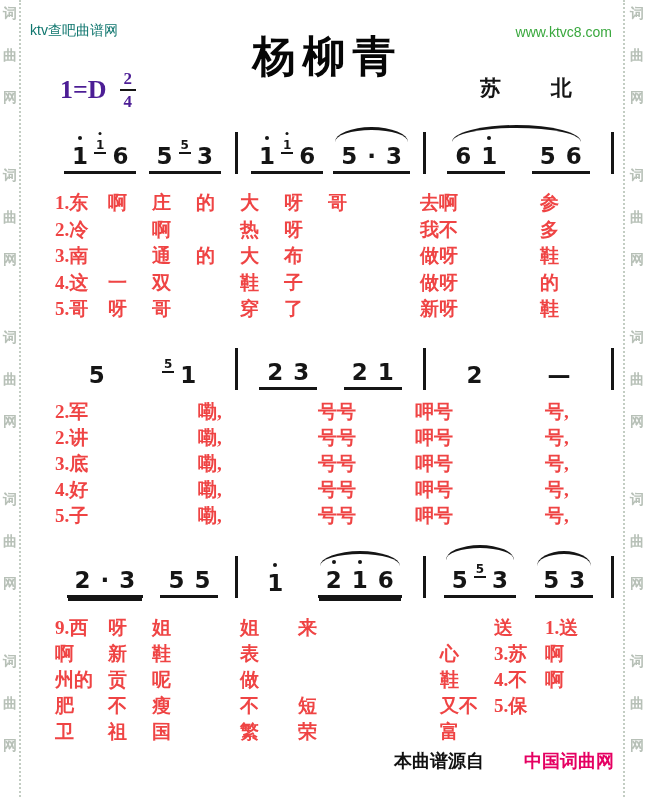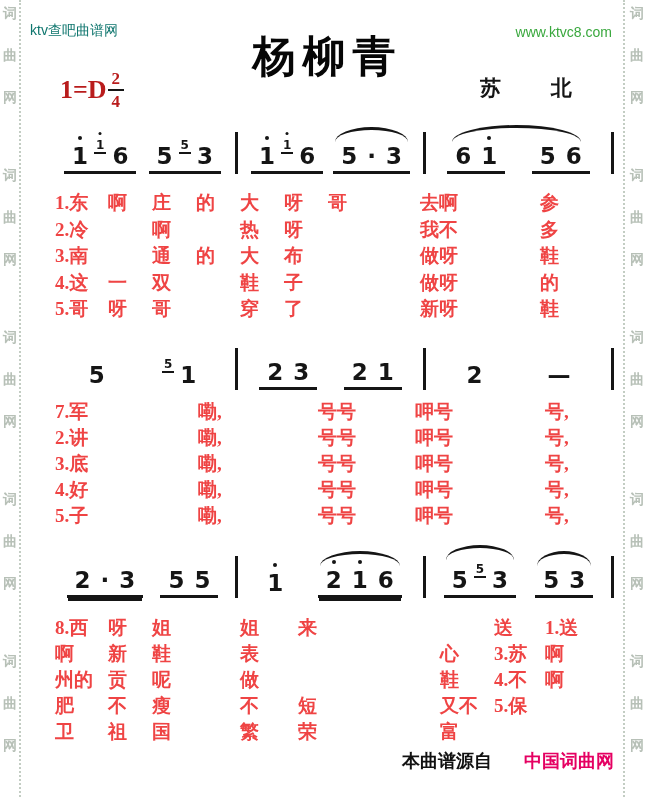--- a/index.html
+++ b/index.html
@@ -17,22 +17,22 @@
   .dotline.left{left:19px;}
   .dotline.right{right:22px;}
 
   .content{position:absolute;left:30px;top:0;width:588px;height:100%;}
 
   
   .site-name{position:absolute;top:22px;left:0;font-size:14px;color:#3aa83e;text-decoration:none;cursor:pointer;}
   .site-url{position:absolute;top:24px;right:6px;font-size:14px;color:#3aa83e;text-decoration:none;cursor:pointer;margin-left:33px;}
   .title{position:absolute;top:28px;left:0;right:0;margin:0;text-align:center;
          font-size:43px;font-weight:bold;letter-spacing:7px;padding-left:7px;color:#060606;}
-  .keysig{position:absolute;top:70px;left:30px;display:flex;align-items:center;gap:1px;
-          font-family:"Liberation Serif",serif;font-weight:bold;font-size:26px;color:#b91c1c;}
+  .keysig{position:absolute;top:70px;left:30px;display:flex;align-items:center;gap:13px;
+          font-family:"Liberation Serif",serif;font-weight:bold;font-size:26px;color:#4c1d95;}
   .frac{display:inline-flex;flex-direction:column;align-items:center;font-size:17px;line-height:1;}
   .frac .num{border-bottom:2px solid #151515;padding:0 4px 2px;}
   .frac .den{padding-top:2px;}
   .region{position:absolute;top:74px;left:450px;font-size:21px;font-weight:bold;
           letter-spacing:22px;white-space:nowrap;color:#151515;}
 
   
   .mline{position:absolute;left:20px;right:4px;height:64px;display:flex;align-items:flex-end;}
   #music-0{top:112px;} #music-1{top:328px;} #music-2{top:536px;}
   .measure{flex:1;display:flex;justify-content:space-around;align-items:flex-end;position:relative;padding:0 8px 2px;}
@@ -56,21 +56,21 @@
   
   .lyr{position:absolute;left:25px;display:grid;grid-auto-rows:26.6px;align-items:start;
        font-family:"Liberation Serif",serif;font-weight:bold;font-size:19px;line-height:24px;
        color:#ef4444;white-space:nowrap;}
   #lyrics-0{top:191px;grid-template-columns:53px 44px 44px 44px 44px 44px 92px 120px 80px;}
   #lyrics-1{top:400px;grid-template-columns:143px 120px 97px 130px 70px;grid-auto-rows:26px;}
   #lyrics-2{top:616px;grid-template-columns:53px 44px 88px 58px 142px 54px 51px 80px;grid-auto-rows:26px;}
 
   
   .footer{position:absolute;top:749px;left:0;right:0;display:flex;justify-content:flex-end;
-          align-items:baseline;gap:32px;padding-right:4px;font-size:18px;font-weight:bold;}
+          align-items:baseline;gap:40px;padding-right:4px;font-size:18px;font-weight:bold;}
   .src-label{color:#111111;}
   .src-site{text-decoration:none;cursor:pointer;}
 </style>
 </head>
 <body>
 
 <div id="wm-left" class="side-wm left">
     <div class="wm-char" style="color: rgb(183, 192, 183);">词</div>
     <div class="wm-char" style="color: rgb(183, 192, 183);">曲</div>
     <div class="wm-char gap" style="color: rgb(183, 192, 183);">网</div>
@@ -239,21 +239,21 @@
         <div class="grp u0">
           <div class="note">2</div>
         </div>
         <div class="grp u0">
           <div class="note">—</div>
         </div>
       </div>
       <div class="bar"></div>
     </div>
   <div id="lyrics-1" class="lyr">
-      <div>7.军</div>
+      <div>2.军</div>
       <div>嘞,</div>
       <div>号号</div>
       <div>呷号</div>
       <div>号,</div>
       <div>2.讲</div>
       <div>嘞,</div>
       <div>号号</div>
       <div>呷号</div>
       <div>号,</div>
       <div>3.底</div>
@@ -307,21 +307,21 @@
         </div>
         <div class="grp u1">
           <div class="gslur"></div>
           <div class="note">5</div>
           <div class="note">3</div>
         </div>
       </div>
       <div class="bar"></div>
     </div>
   <div id="lyrics-2" class="lyr">
-      <div>8.西</div>
+      <div>9.西</div>
       <div>呀</div>
       <div>姐</div>
       <div>姐</div>
       <div>来</div>
       <div></div>
       <div>送</div>
       <div>1.送</div>
       <div>啊</div>
       <div>新</div>
       <div>鞋</div>

